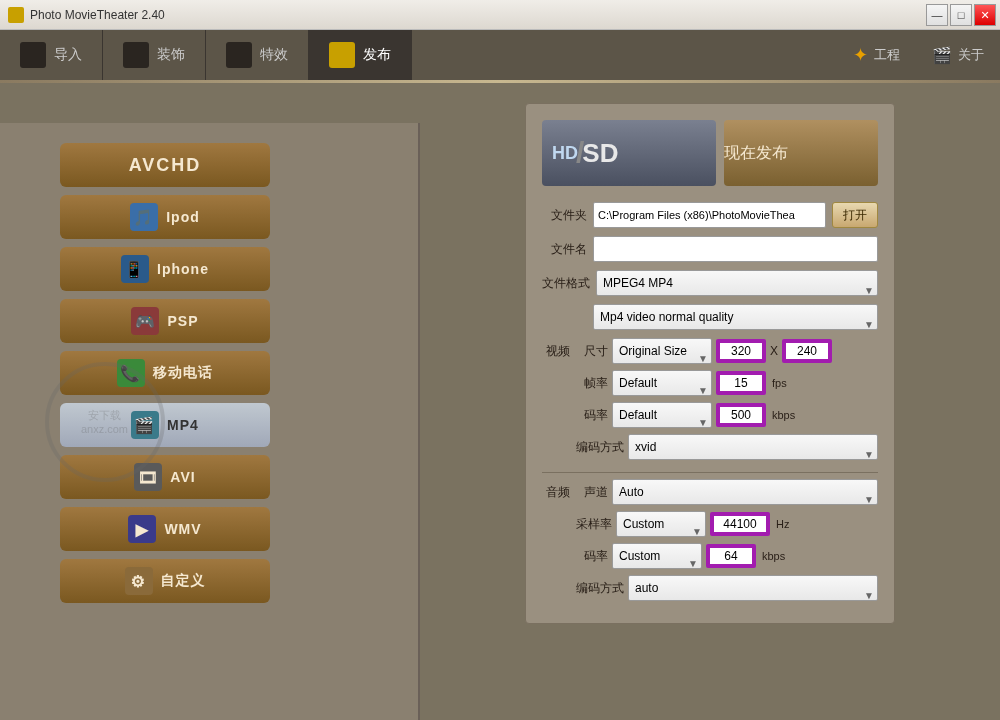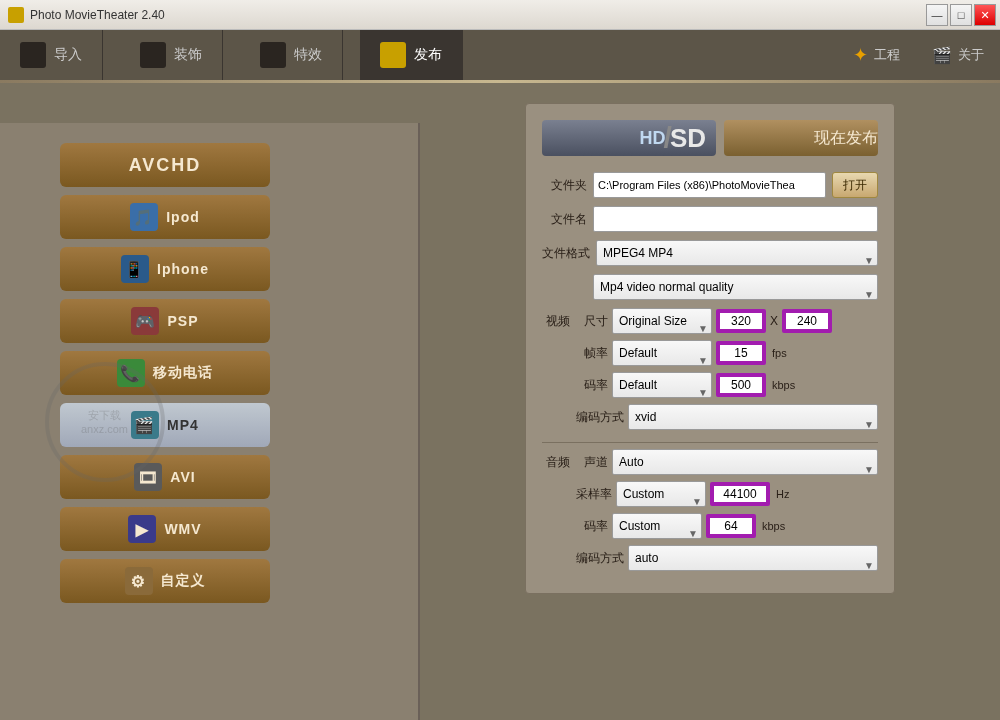--- a/index.html
+++ b/index.html
@@ -52,21 +52,20 @@
     }
     .title-btn.close { background: linear-gradient(to bottom, #f55, #d00); color: white; }
 
     
     .top-nav {
       background: #5c5548;
       height: 50px;
       display: flex;
       align-items: center;
       padding: 0 0;
-      gap: 17px;
     }
     .nav-item {
       display: flex;
       align-items: center;
       height: 50px;
       padding: 0 20px;
       cursor: pointer;
       color: #ccc;
       font-size: 14px;
       border-right: 1px solid #3a3530;
@@ -209,27 +208,27 @@
     }
 
     
     .format-toggle {
       display: flex;
       gap: 8px;
       margin-bottom: 16px;
     }
     .format-btn {
       flex: 1;
-      height: 36px;
+      height: 66px;
       border: none;
       border-radius: 4px;
       cursor: pointer;
       display: flex;
       align-items: center;
-      justify-content: flex-end;
+      justify-content: flex-start;
       font-size: 22px;
       font-weight: bold;
     }
     .format-btn.hd-sd {
       background: linear-gradient(to bottom, #7a8090, #4a5060);
       color: #b0d0f0;
       position: relative;
       overflow: hidden;
       gap: 0;
       padding: 0 10px;

